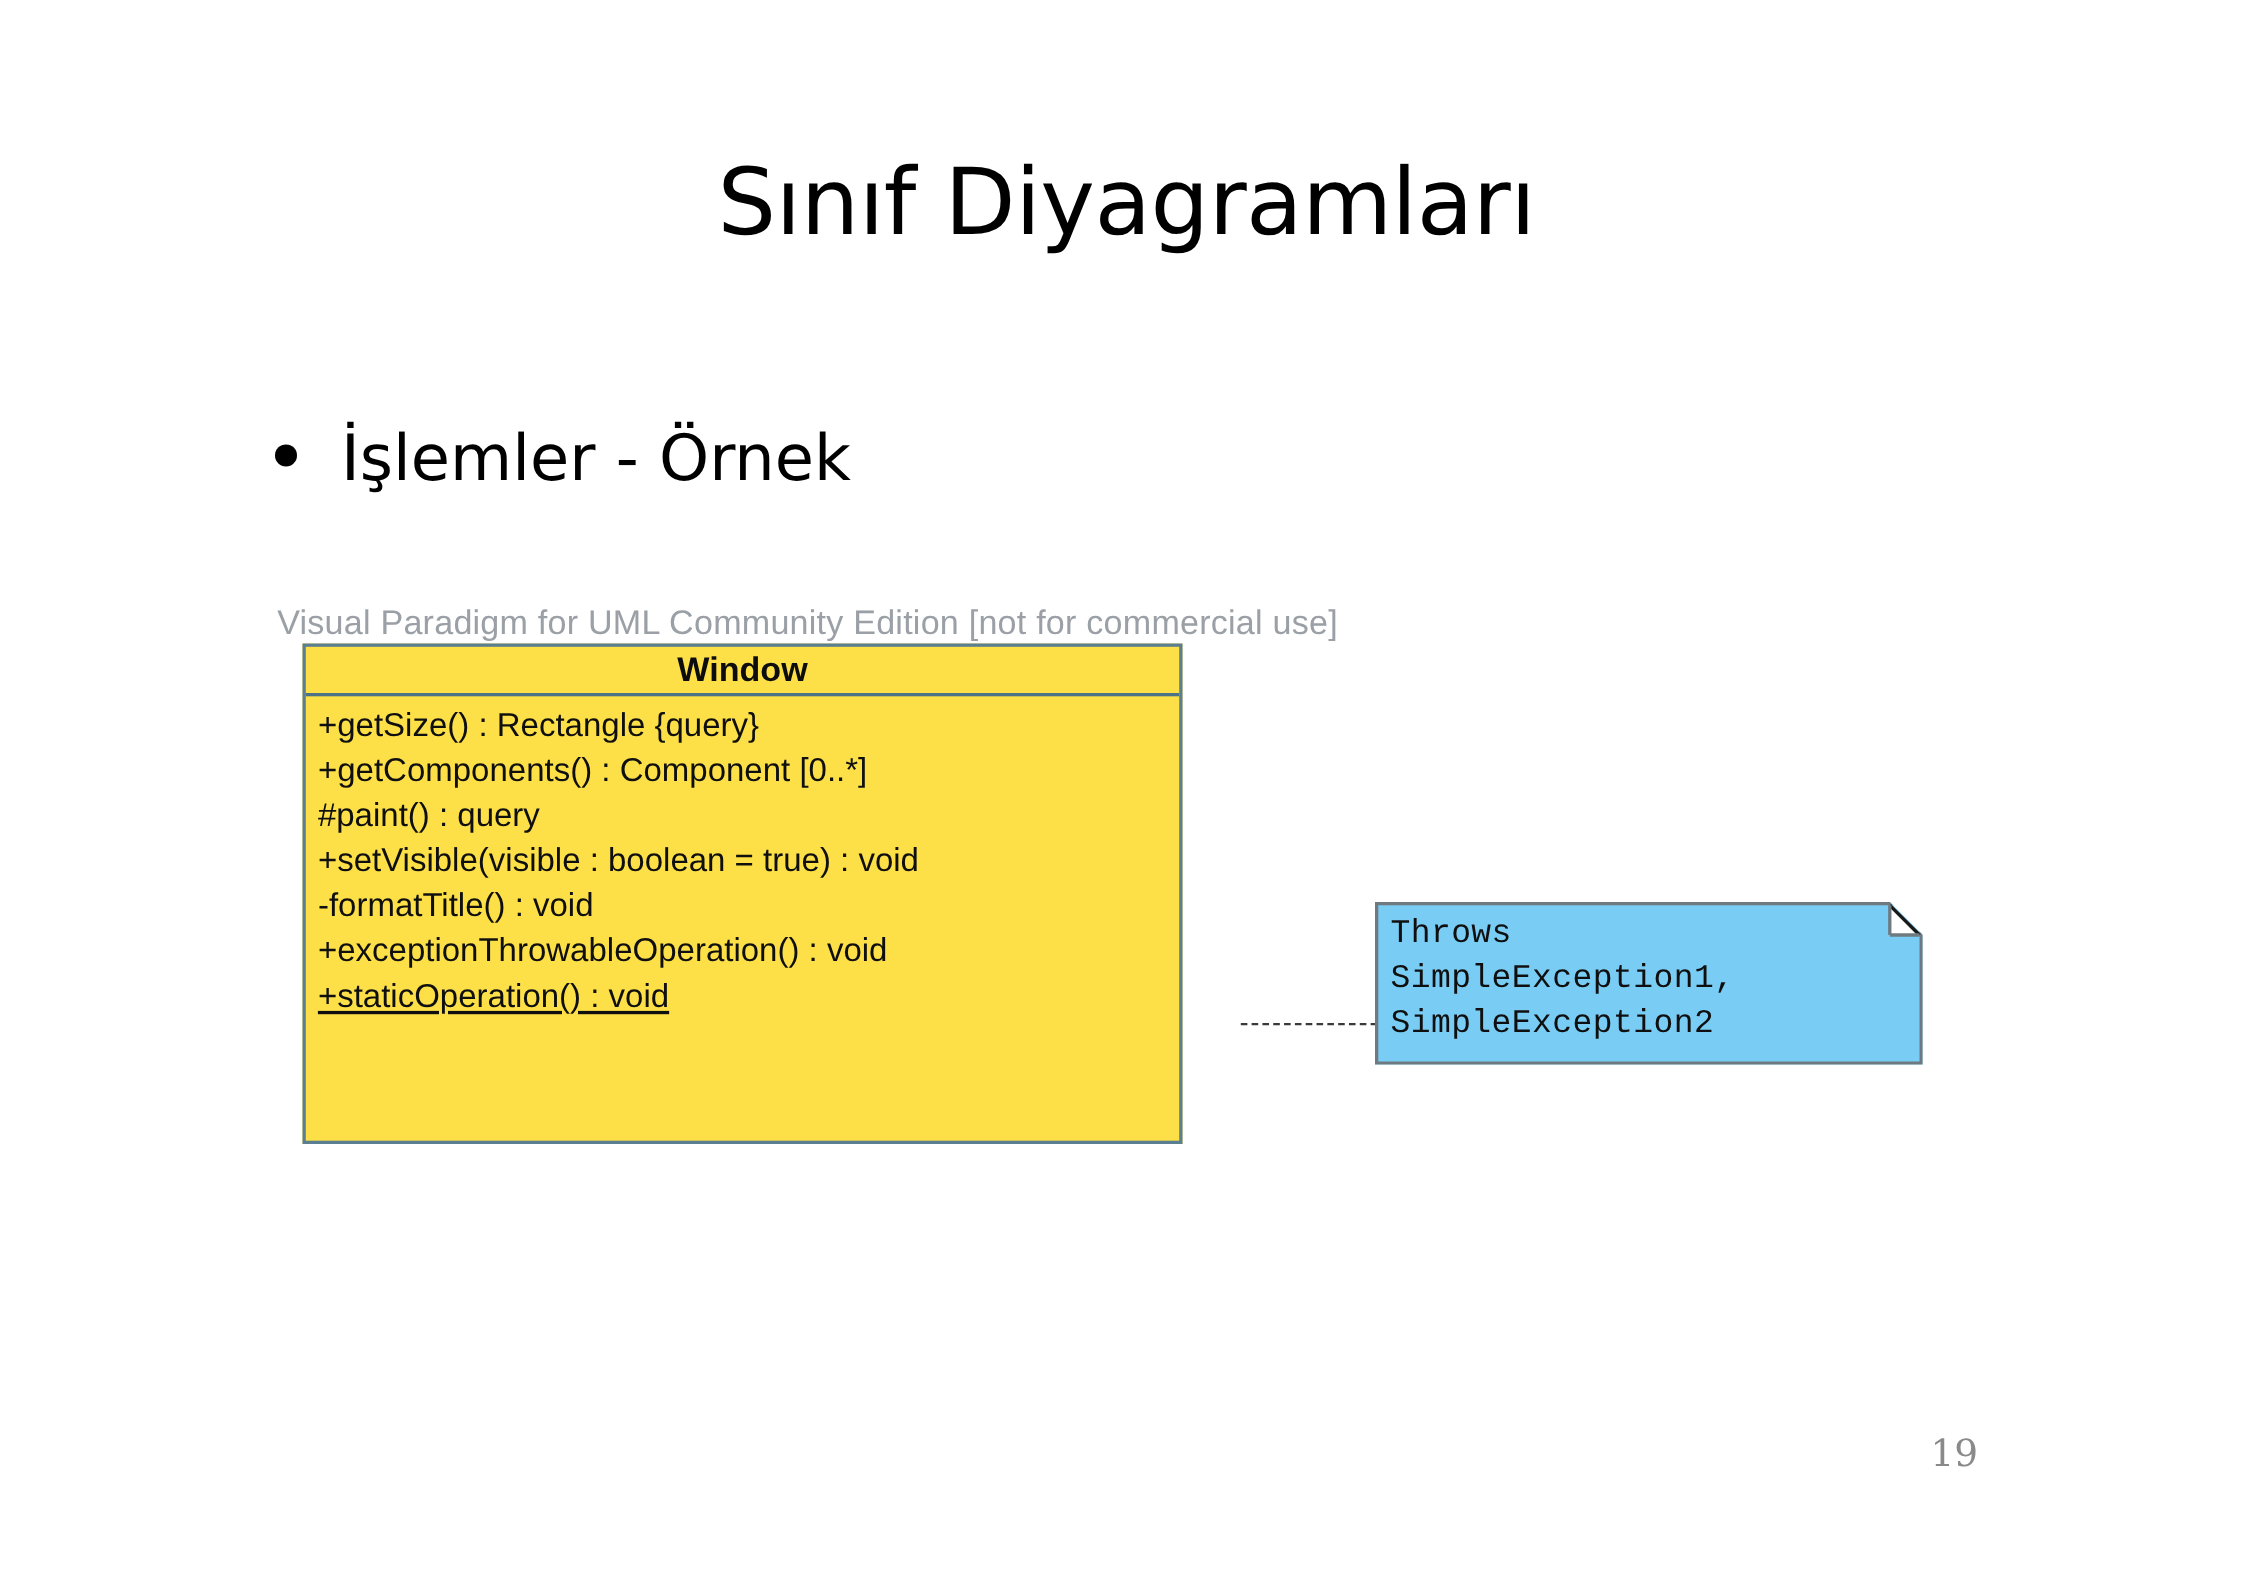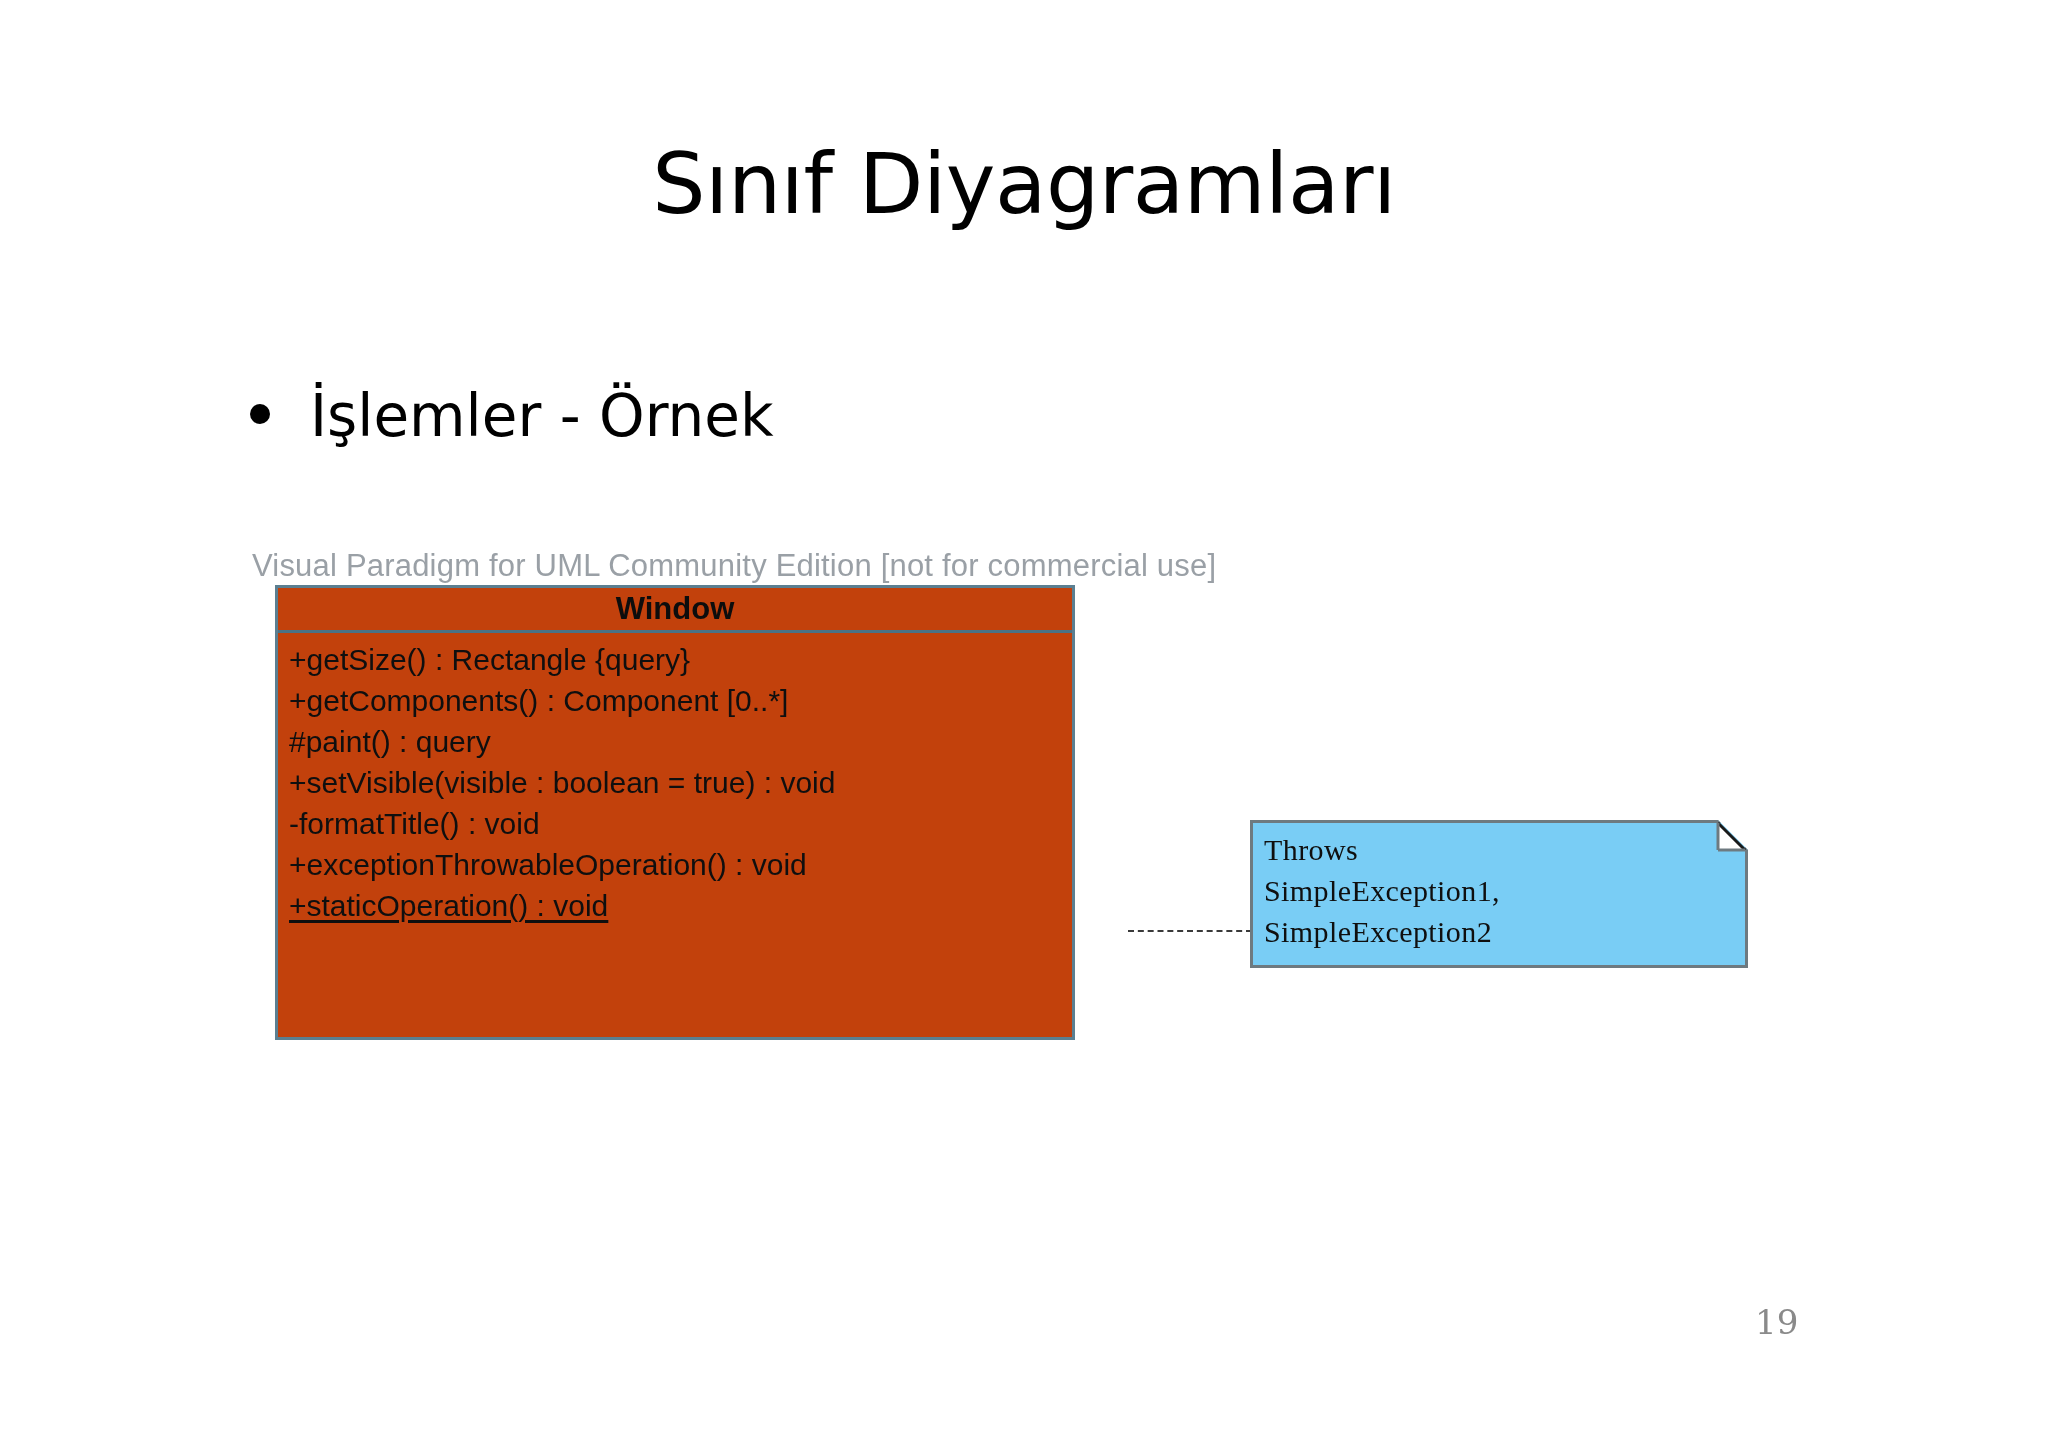--- a/index.html
+++ b/index.html
@@ -79,21 +79,21 @@
     white-space: nowrap;
   }
 
   
   .class-box {
     position: absolute;
     left: 275px;
     top: 585px;
     width: 800px;
     height: 455px;
-    background: #c2410c;
+    background: #fde047;
     border: 3px solid #5b7f91;
     box-sizing: border-box;
   }
   .class-name {
     height: 42px;
     line-height: 42px;
     text-align: center;
     font-family: "Liberation Sans", sans-serif;
     font-weight: bold;
     font-size: 31px;
@@ -152,21 +152,21 @@
     height: 44px;
     pointer-events: none;
   }
   .note-text {
     position: absolute;
     left: 14px;
     top: 9px;
     right: 10px;
   }
   .note-line {
-    font-family: Liberation Serif, serif;
+    font-family: Liberation Mono, monospace;
     font-size: 30px;
     line-height: 41px;
     color: #0f0f0f;
     white-space: nowrap;
     letter-spacing: 0.4px;
   }
 
   
   .page-number {
     position: absolute;

